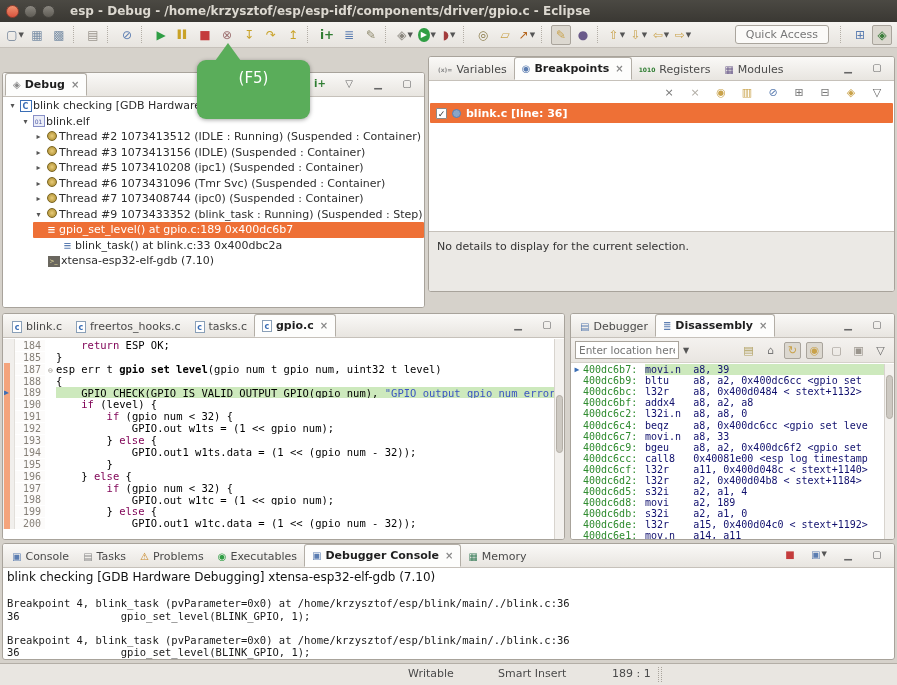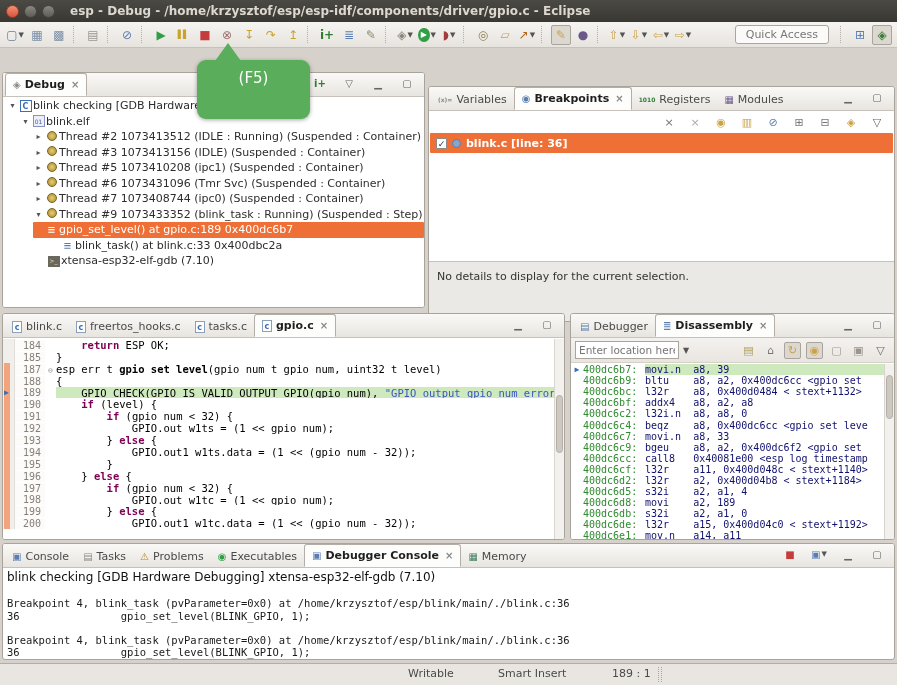--- a/index.html
+++ b/index.html
@@ -84,21 +84,21 @@
   .eline { height:11.9px; display:flex; align-items:flex-end; white-space:pre; }
   .eline .ruler { width:12px; height:100%; background:#f1efec; border-right:1px solid #e2dfda;
     flex:none; position:relative; }
   .eline .ruler .qmark { position:absolute; left:1px; top:0; bottom:0; width:6px; background:#f4a47c; }
   .eline .ruler .iparrow { position:absolute; left:1px; top:1px; color:#3b6eb5; font-size:8px; z-index:2; }
   .eline .lnum { width:30px; flex:none; text-align:right; color:#857f77; font-size:10px; padding-right:4px;
     background:#fcfbfa; }
   .eline .fold { width:11px; flex:none; color:#9a958d; font-size:8px; text-align:center; }
   .eline .codew { flex:1; height:100%; display:flex; align-items:center; overflow:hidden; }
   .eline.cur .codew, .eline.cur .fold { background:#cde9bd; }
-  .k { color:#7f0055; font-weight:bold; }
+  .k { color:#7f0055; font-weight:normal; }
   .s { color:#3a55c0; }
   .b { font-weight:bold; }
   .caret { display:inline-block; width:1.5px; height:11px; background:#222; }
   .ed-scroll { position:absolute; top:25px; right:0; bottom:0; width:10px; background:#f3f1ee;
     border-left:1px solid #d8d4ce; }
   .ed-scroll .thumb { position:absolute; left:1px; right:1px; top:28%; height:58px; background:#cdc9c2;
     border-radius:4px; border:1px solid #b3aea6; }
 
   
   .dis-toolbar { height:25px; background:linear-gradient(#f4f2ef,#e9e6e1); border-bottom:1px solid #d5d1ca;
@@ -369,21 +369,21 @@
           <div class="trow" style="padding-left: 32px;">
             <span class="selwrap">
               <span class="exp"></span>
               <span class="nico"><span class="gdbico">&gt;_</span></span>
               <span>xtensa-esp32-elf-gdb (7.10)</span>
             </span>
           </div>
         </div>
     </div>
 
-    <div class="panel" id="bp-panel" style="left:428px; top:86px; width:467px; height:236px;">
+    <div class="panel" id="bp-panel" style="left:428px; top:56px; width:467px; height:236px;">
       <div class="panel-header">
         <div class="tabs" id="bp-tabs">
             <div class="tab">
               <span class="ticon" style="color: rgb(138, 138, 138); font-size: 6px; font-weight: bold;">(x)=</span>
               <span>Variables</span>
             </div>
             <div class="tab active">
               <span class="ticon" style="color: rgb(91, 125, 177);">◉</span>
               <span>Breakpoints</span>
               <span class="tclose">×</span>

